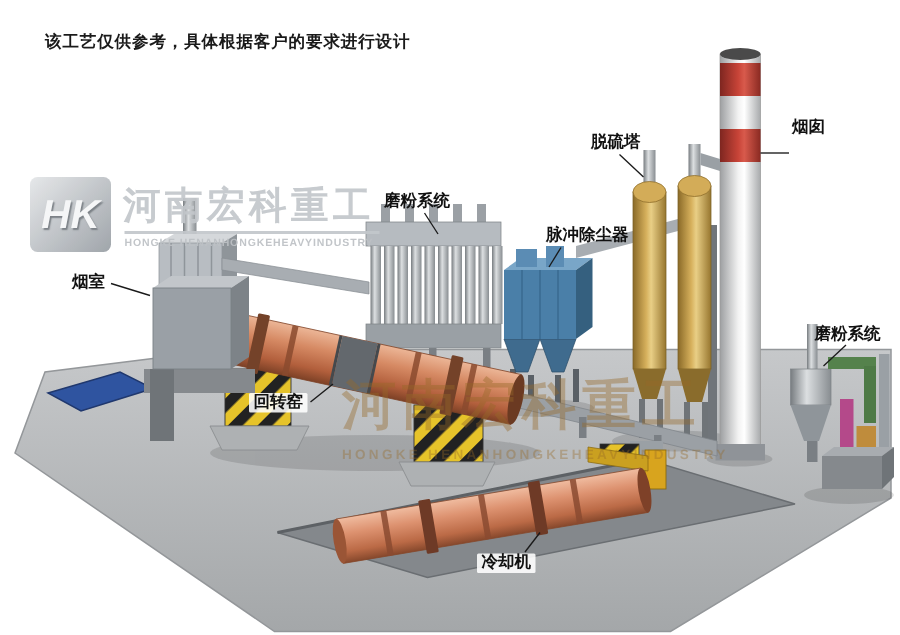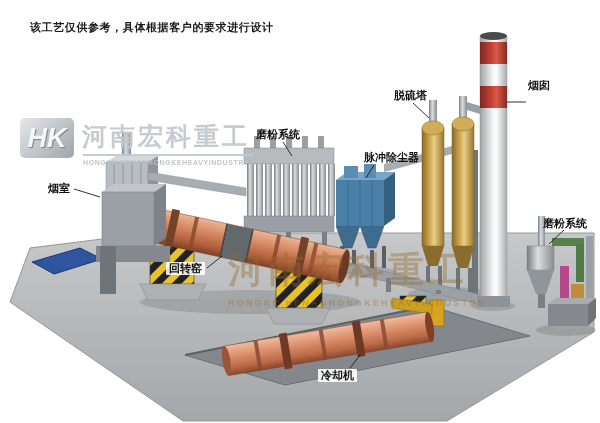--- a/index.html
+++ b/index.html
@@ -3,21 +3,21 @@
 <meta charset="utf-8">
 <style>
   html,body{margin:0;padding:0;background:#fff;}
   body{font-family:"Liberation Sans","DejaVu Sans",sans-serif;}
   #stage{position:relative;width:600px;height:423px;background:#ffffff;overflow:hidden;padding-left:36px;}
   #scene{position:absolute;left:0;top:0;}
   .label{position:absolute;font-size:11px;font-weight:bold;color:#111;white-space:nowrap;line-height:1;}
   .chip{background:rgba(255,255,255,0.88);padding:1px 3px;border-radius:1px;}
   #disclaimer{position:absolute;left:30px;top:20px;font-size:11px;font-weight:bold;color:#1a1a1a;letter-spacing:0.6px;}
   #logo{position:absolute;left:20px;top:112px;width:250px;height:74px;opacity:0.92;}
-  #logo-mark{position:absolute;left:0;top:6px;width:54px;height:40px;background:linear-gradient(135deg,#e4e6e8,#989ea4);
+  #logo-mark{position:absolute;left:0;top:6px;width:54px;height:50px;background:linear-gradient(135deg,#e4e6e8,#989ea4);
              border-radius:5px;display:flex;align-items:center;justify-content:center;
              font-weight:bold;font-style:italic;font-size:27px;color:#f5f6f7;text-shadow:1px 1px 1px #70767c;}
   #logo-cn{position:absolute;left:62px;top:8px;font-size:25px;font-weight:bold;letter-spacing:3px;color:#c3c7cb;}
   #logo-rule{position:absolute;left:63px;top:42px;width:170px;height:2px;background:#c3c7cb;}
   #logo-en{position:absolute;left:63px;top:47px;font-size:7px;font-weight:bold;letter-spacing:0.6px;color:#bdc1c5;}
   #wm{position:absolute;left:228px;top:246px;pointer-events:none;}
   #wm-cn{font-size:36px;font-weight:bold;letter-spacing:4px;color:rgba(150,105,40,0.40);}
   #wm-en{margin-top:3px;font-size:9px;font-weight:bold;letter-spacing:2.2px;color:rgba(150,105,40,0.36);}
 </style>
 </head>

